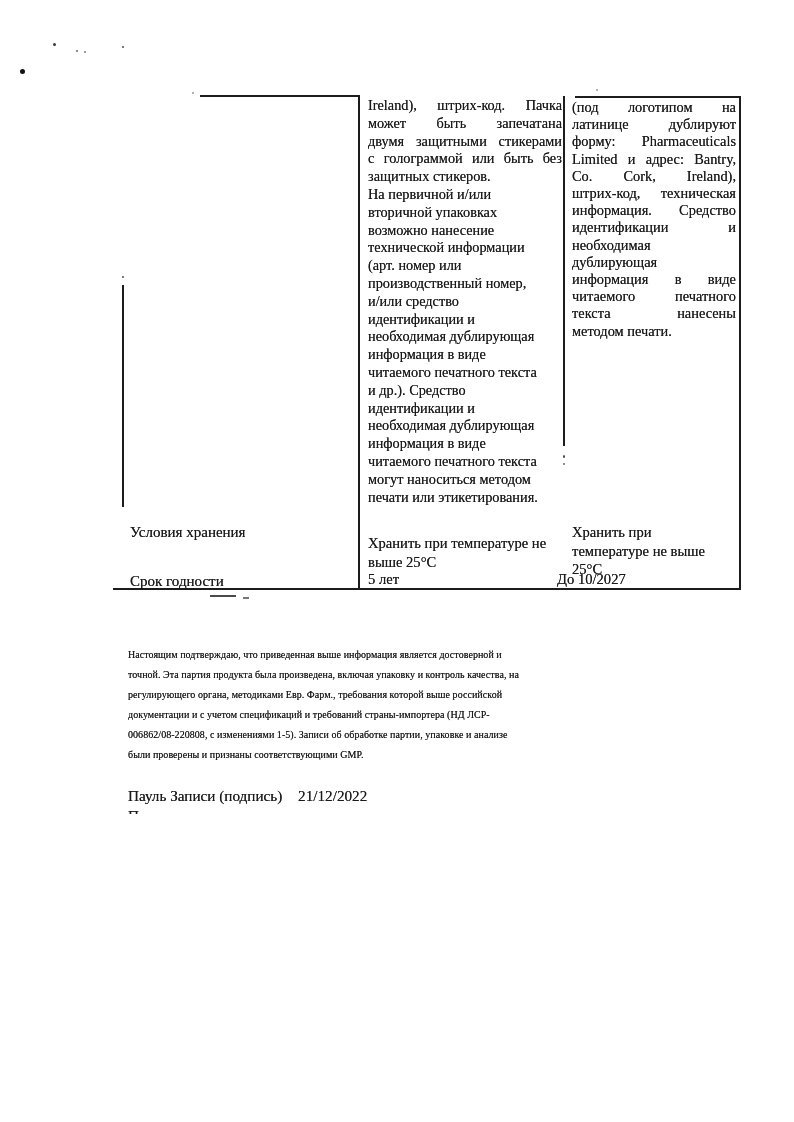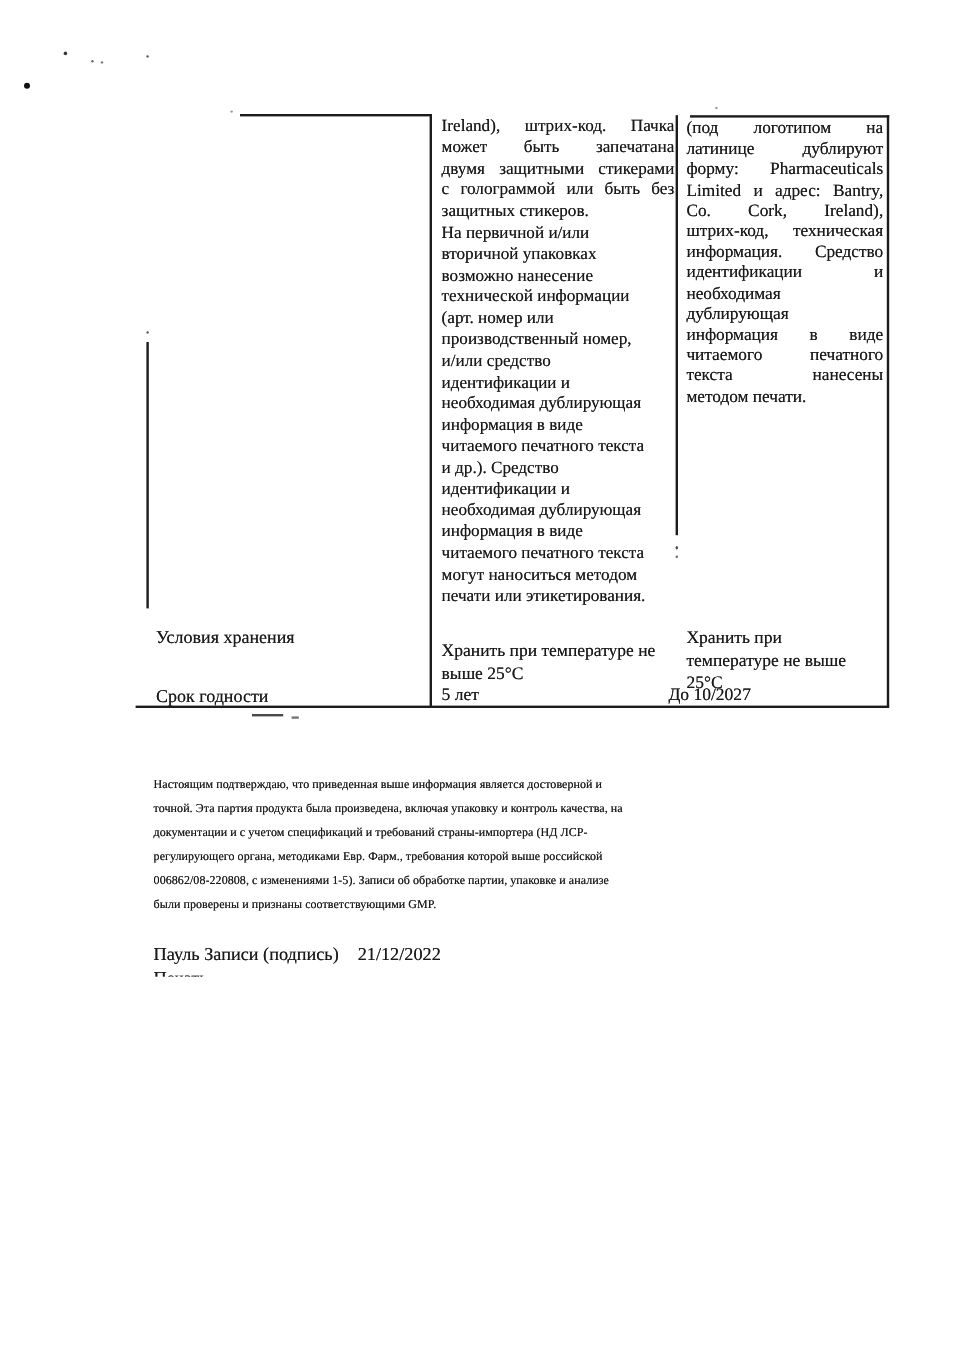--- a/index.html
+++ b/index.html
@@ -108,22 +108,22 @@
       <div class="line">25°C</div>
     </div>
 
   <div class="txt row-label" style="left:130px;top:573px;">Срок годности</div>
   <div class="txt small-cell" style="left:368px;top:571px;">5 лет</div>
   <div class="txt small-cell" style="left:557px;top:571px;">До 10/2027</div>
 
   <div class="txt decl">
       <div class="line">Настоящим подтверждаю, что приведенная выше информация является достоверной и</div>
       <div class="line">точной. Эта партия продукта была произведена, включая упаковку и контроль качества, на</div>
+      <div class="line">регулирующего органа, методиками Евр. Фарм., требования которой выше российской</div>
       <div class="line">документации и с учетом спецификаций и требований страны-импортера (НД ЛСР-</div>
-      <div class="line">регулирующего органа, методиками Евр. Фарм., требования которой выше российской</div>
       <div class="line">006862/08-220808, с изменениями 1-5). Записи об обработке партии, упаковке и анализе</div>
       <div class="line">были проверены и признаны соответствующими GMP.</div>
     </div>
 
   <div class="txt sig">
     <span>Пауль Записи (подпись)</span>
     <span class="sig-date" style="position:static;margin-left:12px;">21/12/2022</span>
   </div>
   <div class="txt sig" style="top:807px;">Печать</div>
 

